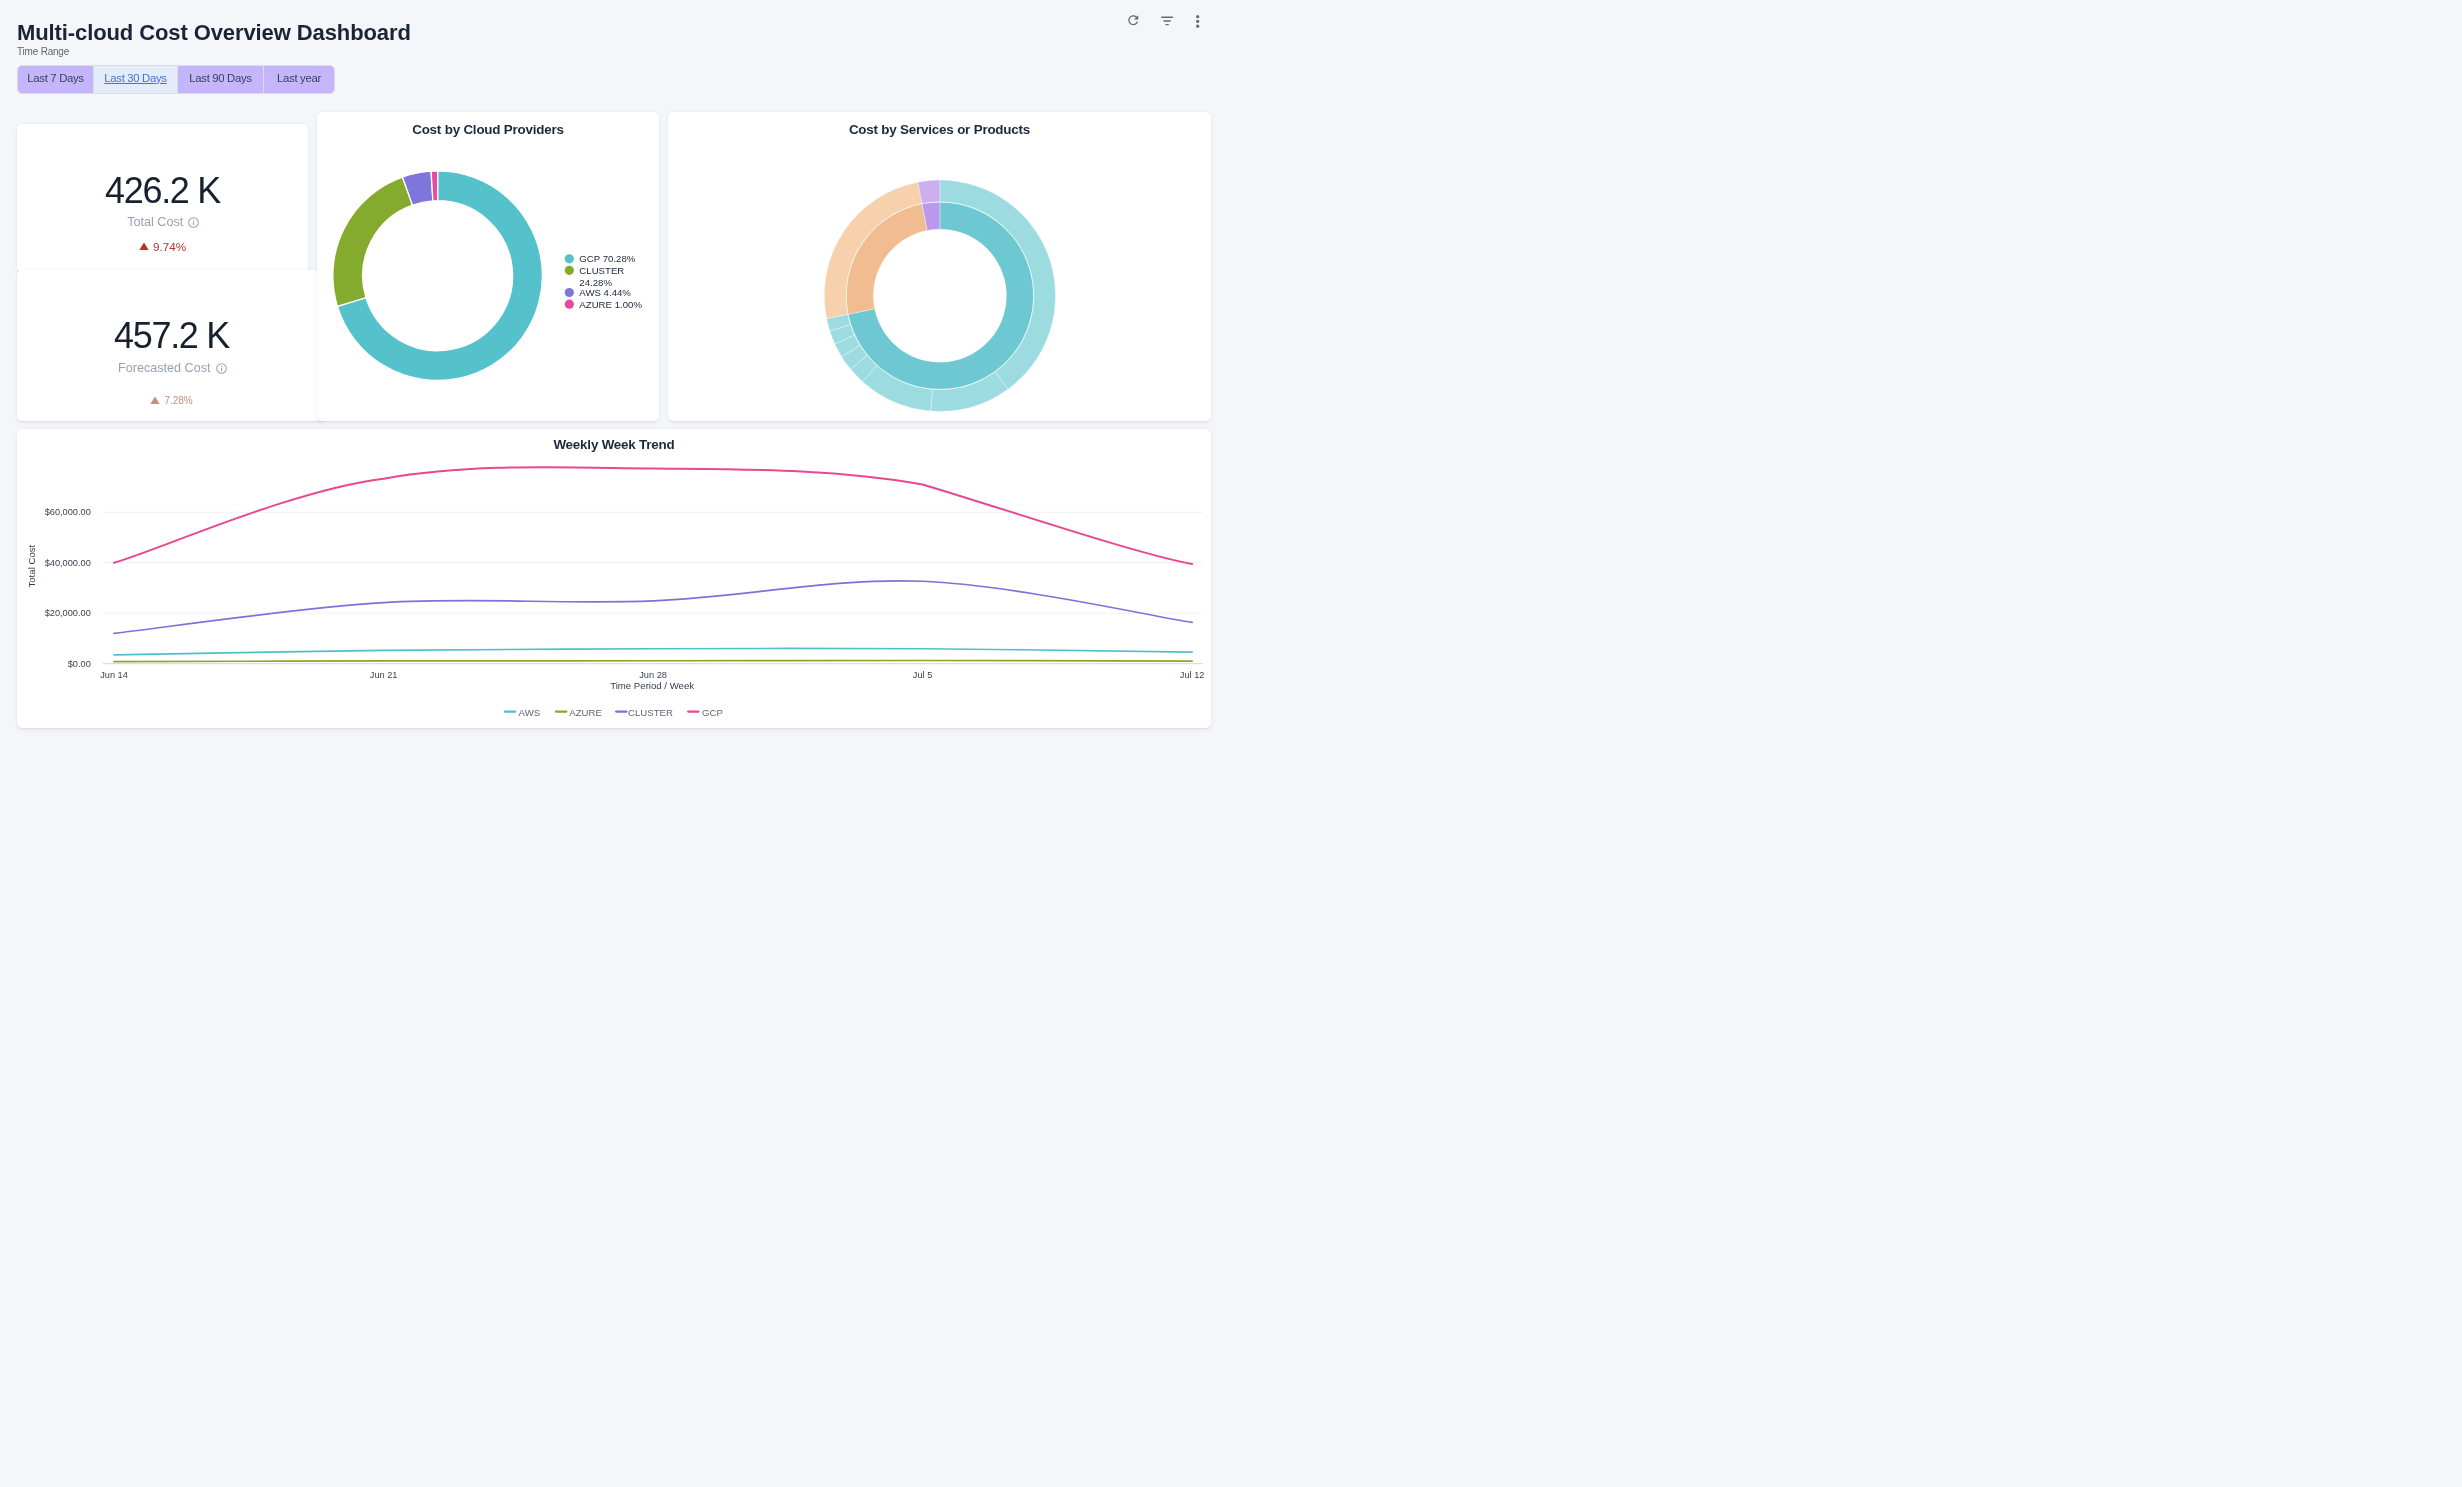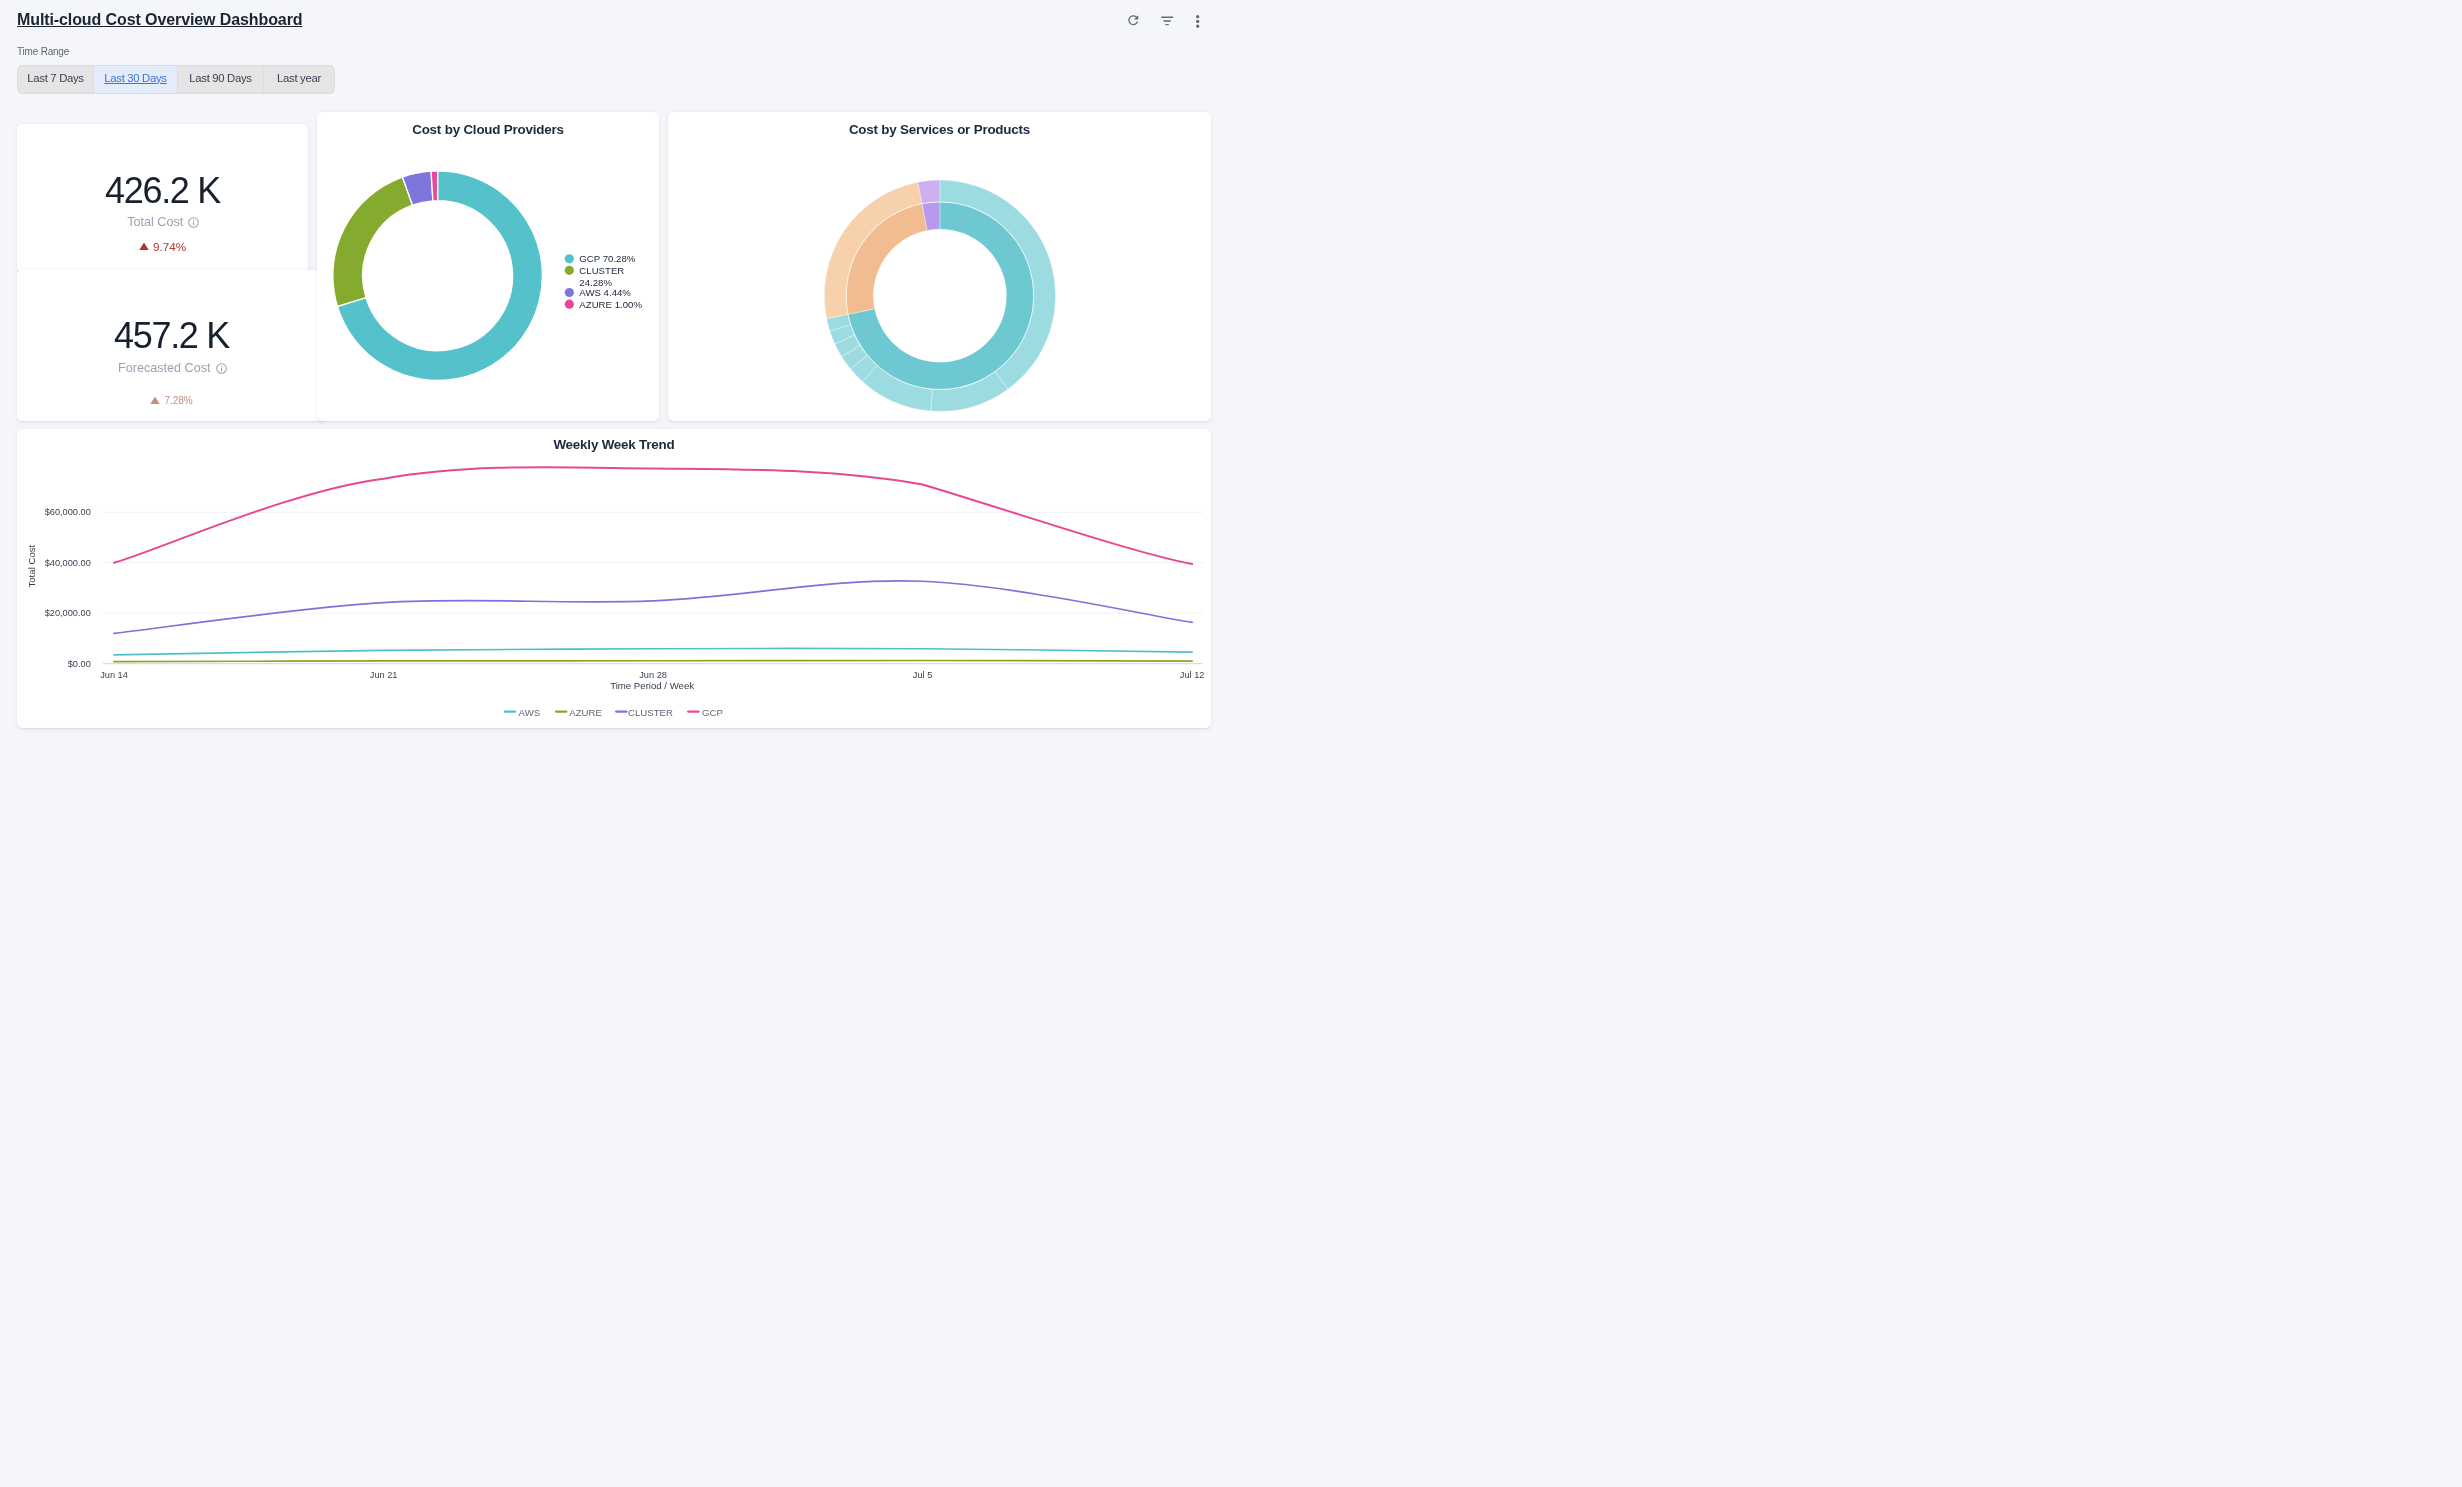--- a/index.html
+++ b/index.html
@@ -6,21 +6,21 @@
   html,body { width:1231px; height:744px; }
   body { font-family:"Liberation Sans", sans-serif; background:#f4f6f9; position:relative; overflow:hidden; }
   .card { position:absolute; background:#fff; border-radius:5px;
           box-shadow:0 0.8px 1.7px rgba(25,35,60,.08), 0 1.7px 5px rgba(25,35,60,.05); }
   .ctitle { position:absolute; width:100%; text-align:center; font-size:13.4px; font-weight:600; color:#1c2a3e; letter-spacing:-0.2px;}
   svg { position:absolute; display:block; }
 </style>
 </head>
 <body>
 
-<div style="position:absolute;left:17px;top:11px;font-size:16px;font-weight:700;color:#1a2434;letter-spacing:-0.1px;text-decoration:underline;">Multi-cloud Cost Overview Dashboard</div>
+<div style="position:absolute;left:17px;top:20px;font-size:22px;font-weight:700;color:#1a2434;letter-spacing:-0.1px;">Multi-cloud Cost Overview Dashboard</div>
 
 <svg width="84" height="17" viewBox="0 0 100 20" style="left:1120px;top:12.6px;" fill="none">
 
   <g transform="translate(6.94,-0.46) scale(0.74)">
       <path d="M17.65,6.35C16.2,4.9 14.21,4 12,4c-4.42,0 -7.99,3.58 -7.99,8s3.57,8 7.99,8c3.73,0 6.84,-2.55 7.73,-6h-2.08c-0.82,2.33 -3.04,4 -5.65,4c-3.31,0 -6,-2.69 -6,-6s2.69,-6 6,-6c1.66,0 3.14,0.69 4.22,1.78L13,11h7V4L17.65,6.35z" fill="#5f6b7a"></path>
     </g>
 
   <g fill="#5f6b7a">
     <rect x="49" y="4.1" width="14.2" height="1.7" rx="0.4"></rect>
     <rect x="51.7" y="8.5" width="8.8" height="1.7" rx="0.4"></rect>
@@ -29,21 +29,21 @@
 
   <g fill="#5f6b7a">
     <circle cx="92.5" cy="4.2" r="1.9"></circle>
     <circle cx="92.5" cy="9.9" r="1.9"></circle>
     <circle cx="92.5" cy="15.6" r="1.9"></circle>
   </g>
 </svg>
 
 <div style="position:absolute;left:17px;top:46px;font-size:10px;letter-spacing:-0.2px;color:#5d6673;">Time Range</div>
 
-<div style="position:absolute;left:17px;top:65px;height:29px;display:flex;align-items:stretch;border:0.8px solid #d8dde6;border-radius:5px;background:#e5e5e5;overflow:hidden;">
+<div style="position:absolute;left:17px;top:65px;height:29px;display:flex;align-items:stretch;border:0.8px solid #d8dde6;border-radius:5px;background:#c4b5fd;overflow:hidden;">
   <div style="width:76px;display:flex;align-items:center;justify-content:center;padding-bottom:3.4px;font-size:11.3px;letter-spacing:-0.3px;color:#3a4354;border-right:0.8px solid #d8dde6;">Last 7 Days</div>
   <div style="width:84px;display:flex;align-items:center;justify-content:center;padding-bottom:3.4px;font-size:11.3px;letter-spacing:-0.3px;color:#3e74d4;font-weight:500;background:#e4ecf9;border-right:0.8px solid #d8dde6;text-decoration:underline;">Last 30 Days</div>
   <div style="width:86px;display:flex;align-items:center;justify-content:center;padding-bottom:3.4px;font-size:11.3px;letter-spacing:-0.3px;color:#3a4354;border-right:0.8px solid #d8dde6;">Last 90 Days</div>
   <div style="width:70px;display:flex;align-items:center;justify-content:center;padding-bottom:3.4px;font-size:11.3px;letter-spacing:-0.3px;color:#3a4354;">Last year</div>
 </div>
 
 <div class="card" style="left:17px;top:124px;width:291px;height:148px;">
   <div style="position:absolute;top:46px;width:100%;text-align:center;font-size:36px;color:#16202e;letter-spacing:-1.3px;">426.2 K</div>
   <div style="position:absolute;top:91px;width:100%;text-align:center;font-size:12.6px;color:#98a2b2;">Total Cost
     <svg width="11" height="11" viewBox="0 0 13 13" style="position:relative;display:inline-block;top:1.7px;left:1.7px;">

